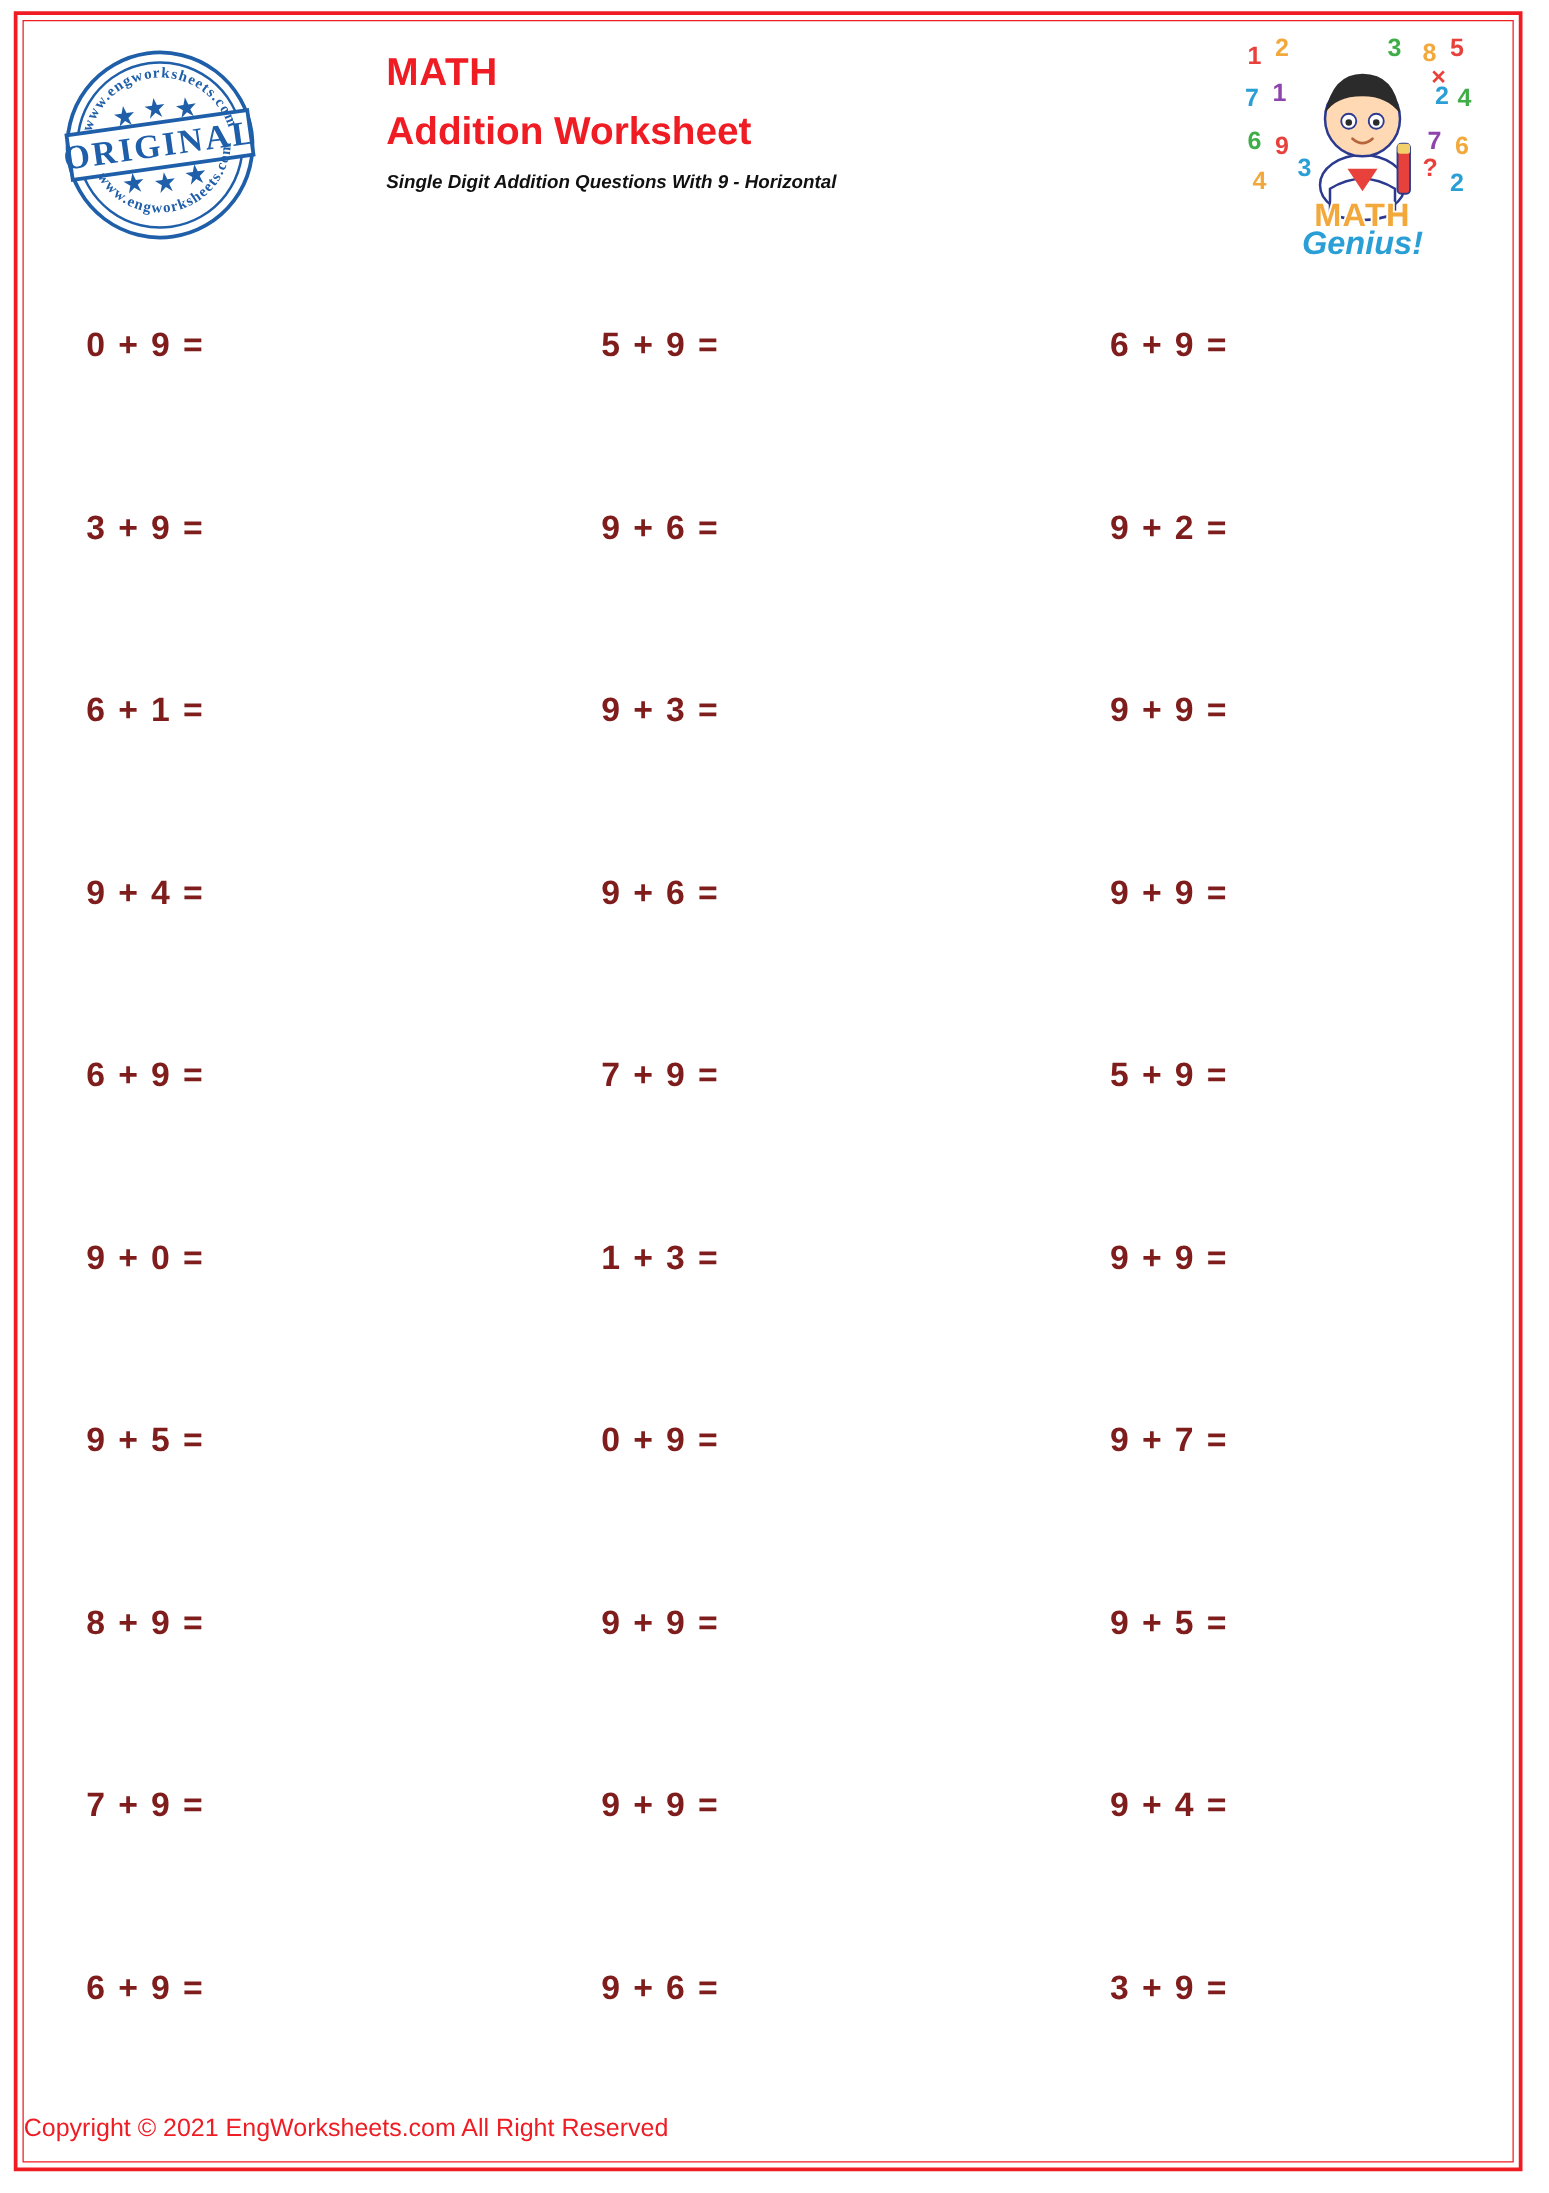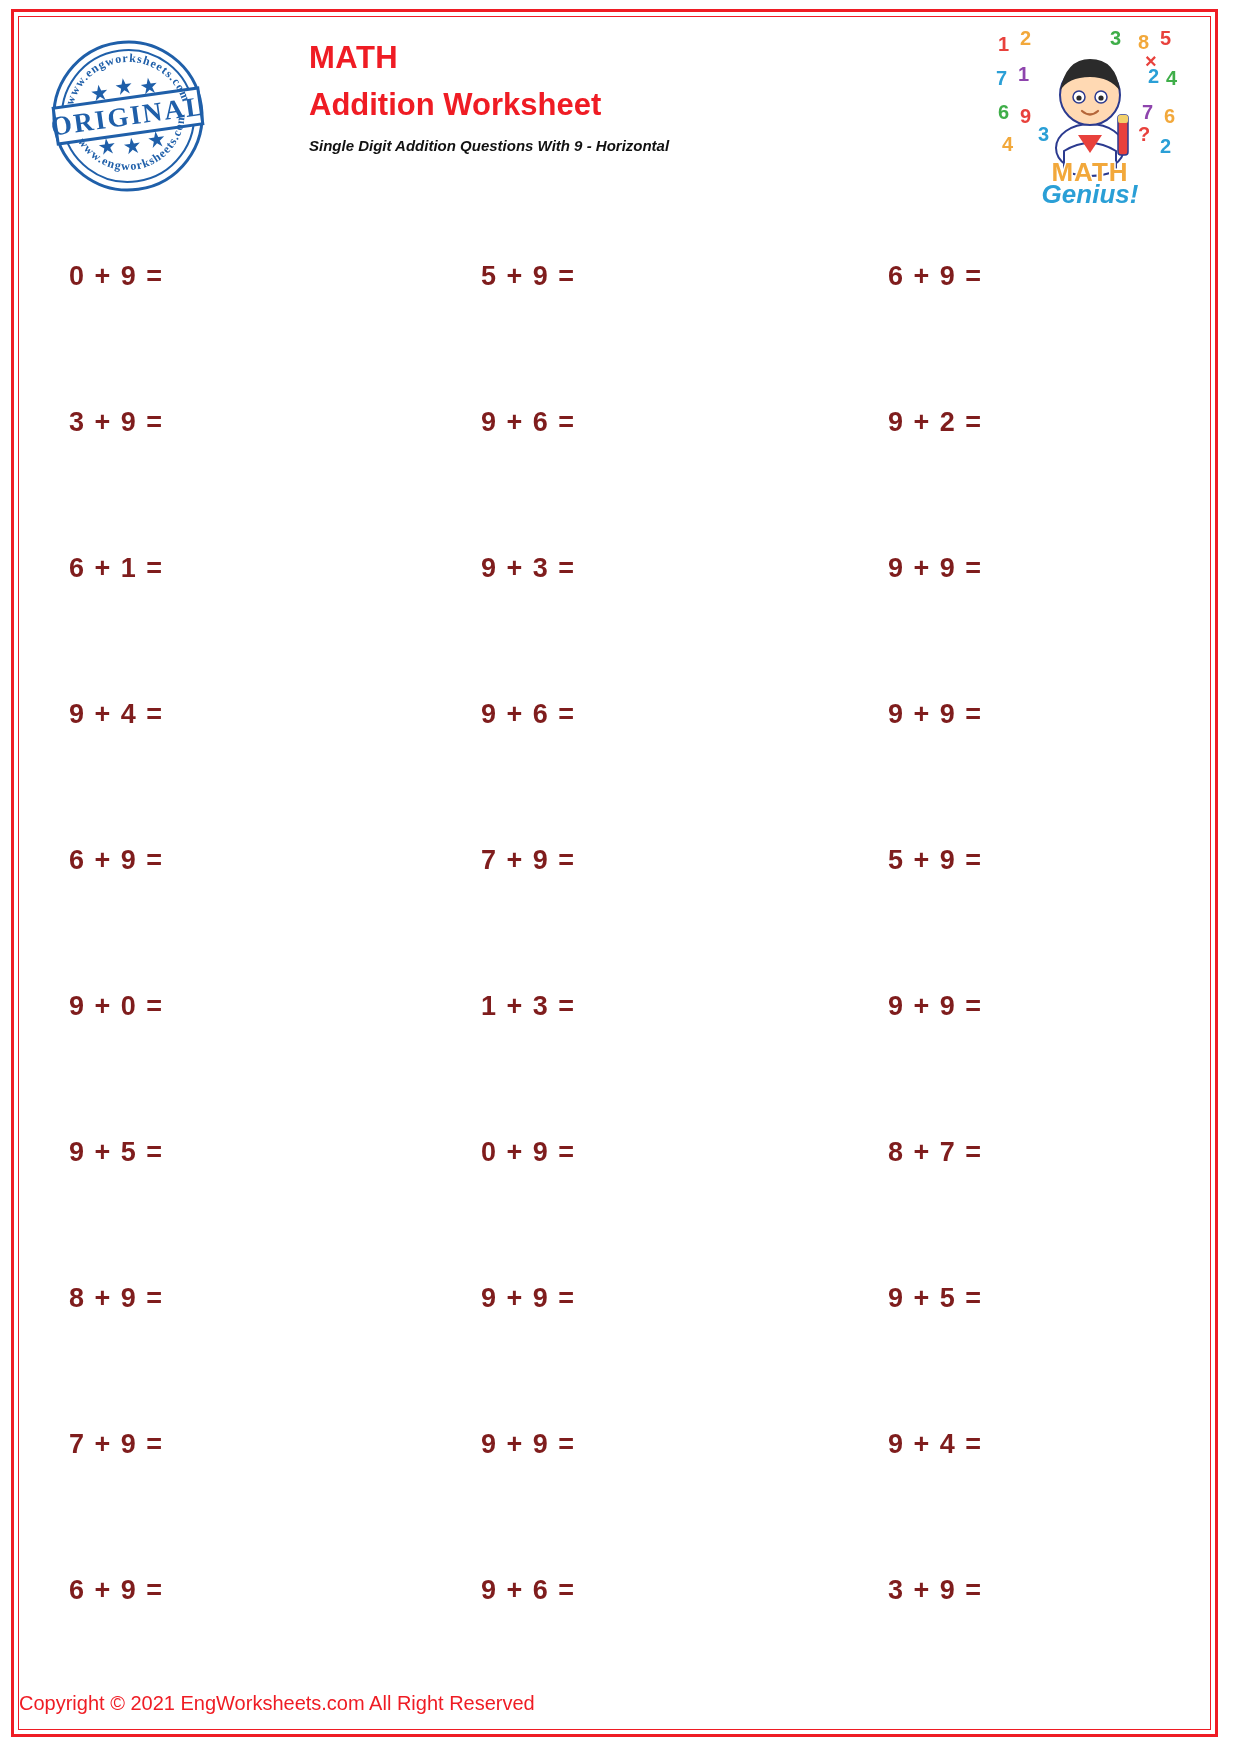--- a/index.html
+++ b/index.html
@@ -279,21 +279,21 @@
           <span class="problem">9 + 9 =</span>
         </div>
 
       <div class="cell col0">
           <span class="problem">9 + 5 =</span>
         </div>
       <div class="cell col1">
           <span class="problem">0 + 9 =</span>
         </div>
       <div class="cell col2">
-          <span class="problem">8 + 7 =</span>
+          <span class="problem">9 + 7 =</span>
         </div>
 
       <div class="cell col0">
           <span class="problem">8 + 9 =</span>
         </div>
       <div class="cell col1">
           <span class="problem">9 + 9 =</span>
         </div>
       <div class="cell col2">
           <span class="problem">9 + 5 =</span>

